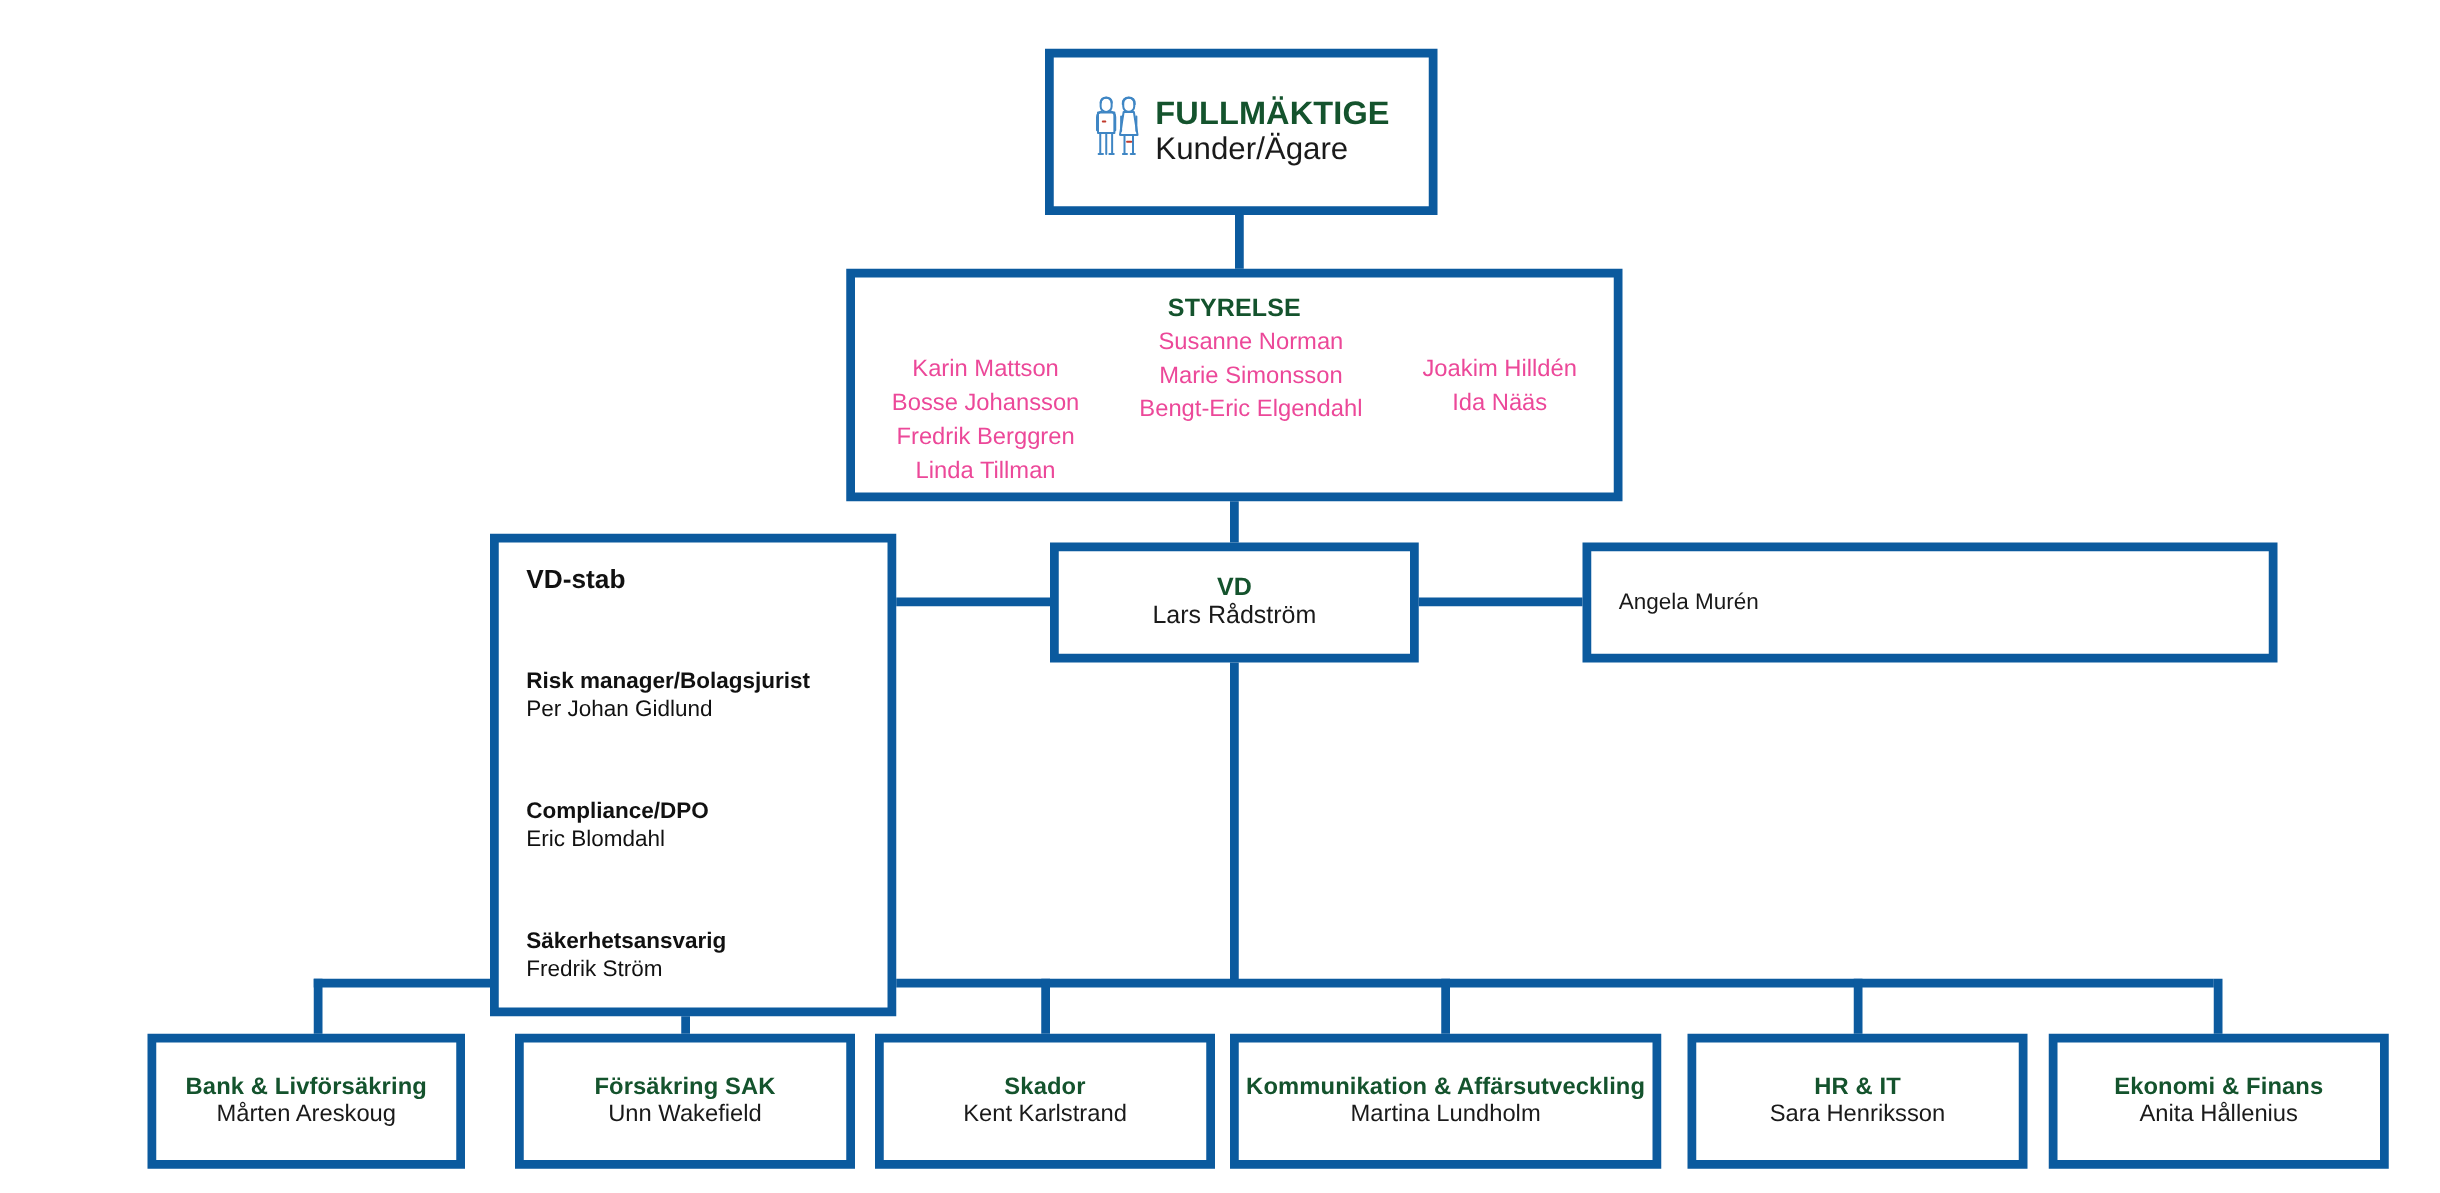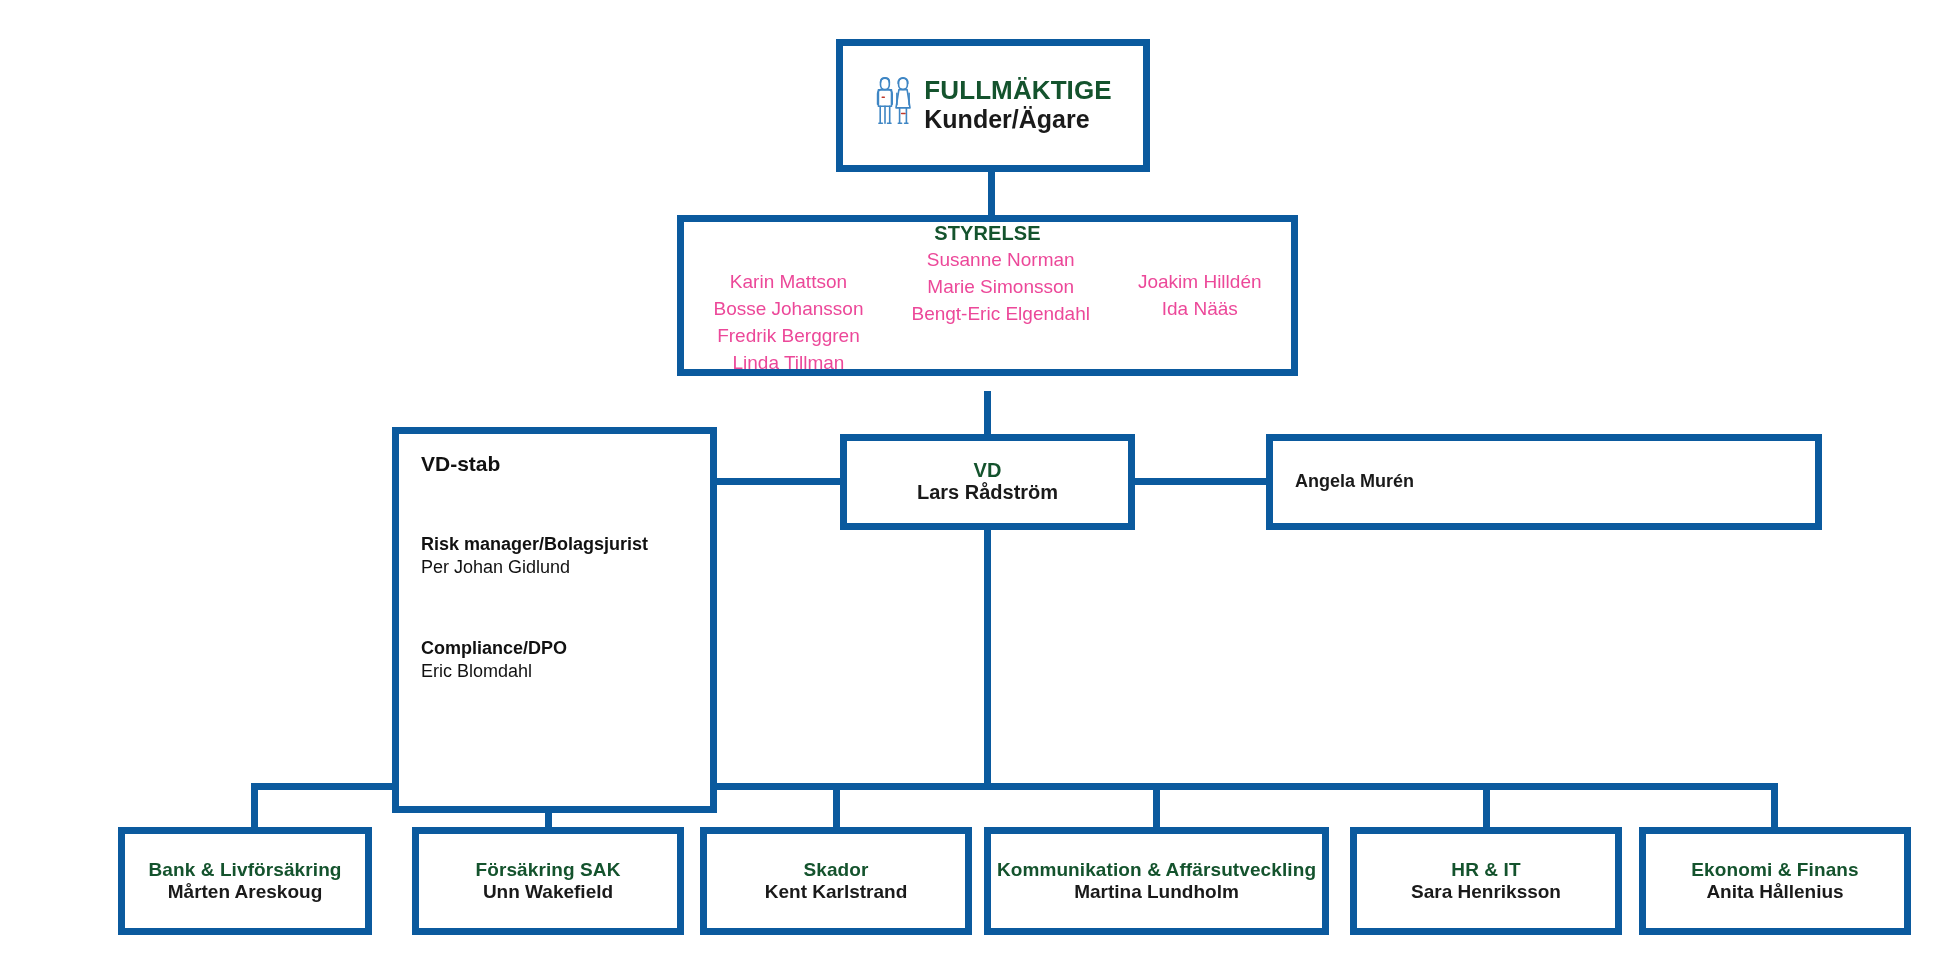--- a/index.html
+++ b/index.html
@@ -32,21 +32,21 @@
   }
   .node.center { align-items: center; text-align: center; }
 
   .title {
     font-weight: bold;
     letter-spacing: .1px;
     line-height: 1.12;
     color: #14532d;
   }
   .subtitle {
-    font-weight: bold;
+    font-weight: normal;
     line-height: 1.18;
     color: #1a1a1a;
   }
 
   
   .conn {
     position: absolute;
     background: #0b5a9e;
     z-index: 1;
   }
@@ -63,23 +63,23 @@
     align-items: center;
     gap: 10px;
   }
   .fullmaktige-text { text-align: left; }
   #node-fullmaktige .title    { font-size: 26px; }
   #node-fullmaktige .subtitle { font-size: 25px; }
   .people-icon { flex: 0 0 auto; display:block; }
 
   
   #node-styrelse {
-    left: 677px; top: 215px; width: 621px; height: 161px;
+    left: 677px; top: 215px; width: 621px; height: 186px;
     align-items: center; justify-content: flex-start;
-    padding-top: 0;
+    padding-top: 14px;
   }
   #node-styrelse .title { font-size: 20px; margin-bottom: 3px; }
   .styrelse-cols {
     display: flex;
     justify-content: center;
     align-items: flex-start;
     width: 100%;
     gap: 48px;
   }
   .styrelse-col {
@@ -213,20 +213,24 @@
   <div class="node" id="node-vdstab">
     <div class="stab-head">VD-stab</div>
     <div class="stab-entry">
       <div class="stab-role">Risk manager/Bolagsjurist</div>
       <div class="stab-name">Per Johan Gidlund</div>
     </div>
     <div class="stab-entry">
       <div class="stab-role">Compliance/DPO</div>
       <div class="stab-name">Eric Blomdahl</div>
     </div>
+    <div class="stab-entry">
+      <div class="stab-role">Säkerhetsansvarig</div>
+      <div class="stab-name">Fredrik Ström</div>
+    </div>
   </div>
 
   <div class="node center" id="node-vd">
     <div class="title">VD</div>
     <div class="subtitle">Lars Rådström</div>
   </div>
 
   <div class="node" id="node-projektledare">
     <div class="subtitle">Angela Murén</div>
   </div>

